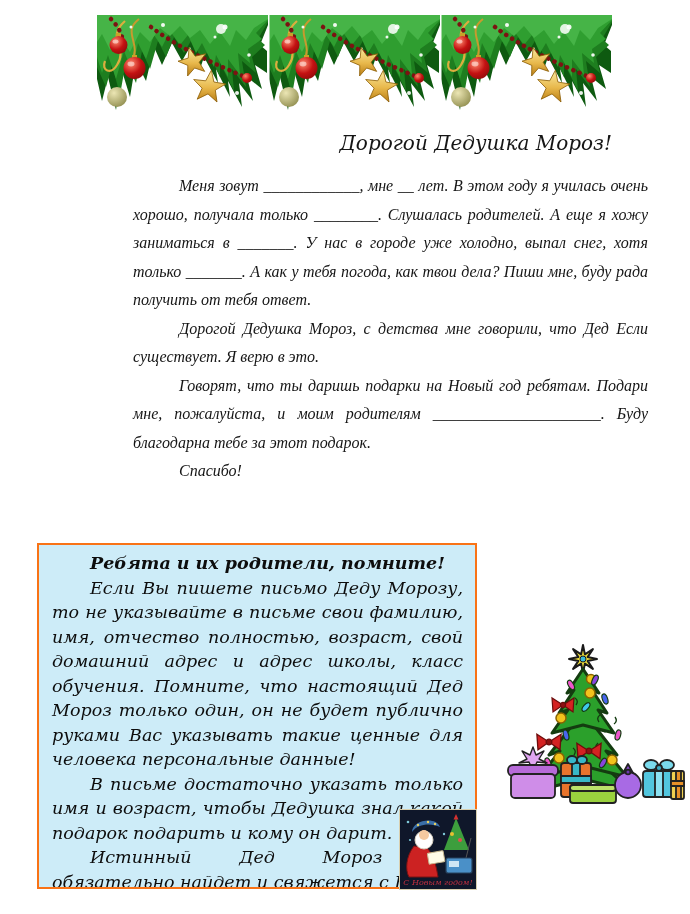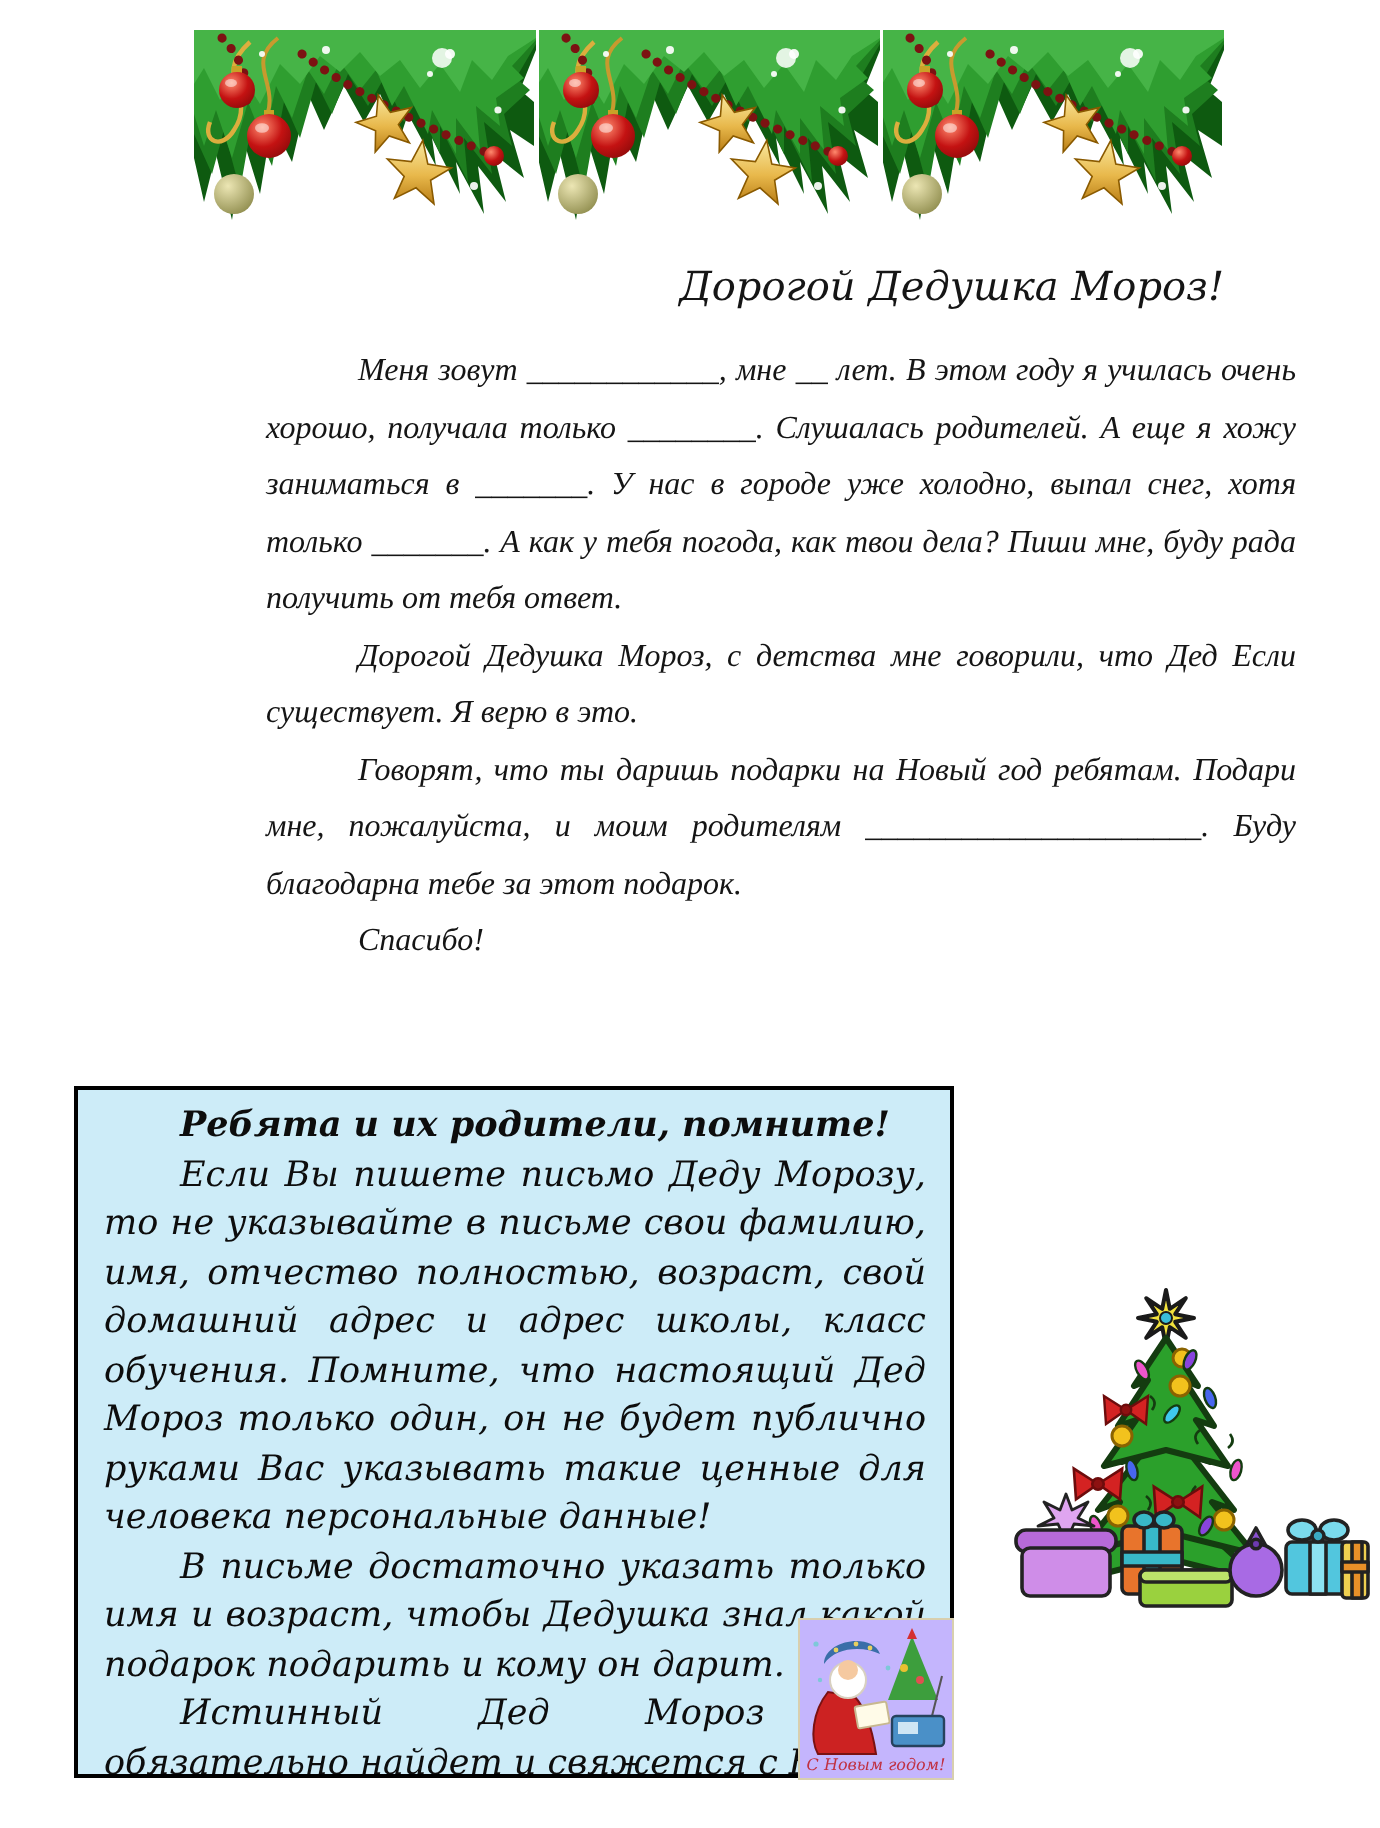--- a/index.html
+++ b/index.html
@@ -10,30 +10,30 @@
   
   .title{position:absolute;left:97px;top:131px;width:515px;margin:0;text-align:right;
          font:italic 20px "DejaVu Serif",serif;font-weight:normal;color:#151515;}
   
   .letter{position:absolute;left:97px;top:172px;width:515px;
           font:italic 16px "Liberation Serif",serif;line-height:28.5px;
           text-align:justify;color:#151515;margin-left:36px;}
   .letter p{margin:0;text-indent:46px;}
   
   .notice{position:absolute;left:37px;top:543px;width:440px;height:346px;box-sizing:border-box;
-          background:#cdecf8;border:2px solid #000000;padding:6px 12px 0 13px;
+          background:#cdecf8;border:2px solid #f97316;padding:6px 12px 0 13px;
           font:italic 17.5px "DejaVu Serif",serif;line-height:24.5px;
           text-align:justify;color:#0d0d0d;overflow:hidden;}
   .notice p{margin:0;text-indent:38px;}
   .notice .heading{font-weight:bold;text-align:left;}
   
   .tree{position:absolute;left:503px;top:643px;width:182px;height:166px;}
   
   .postcard{position:absolute;left:399px;top:809px;width:78px;height:81px;
-            background:#c4b5fd;border:1px solid #d8cfae;box-sizing:border-box;}
+            background:#0f172a;border:1px solid #d8cfae;box-sizing:border-box;}
   .postcard svg{display:block;}
   .postcard .caption{position:absolute;left:0;bottom:2px;width:100%;text-align:center;
             font:italic 8px "DejaVu Serif",serif;color:#c03040;}
 </style>
 </head>
 <body>
 
 <div class="page">
 
   <div class="garland">

